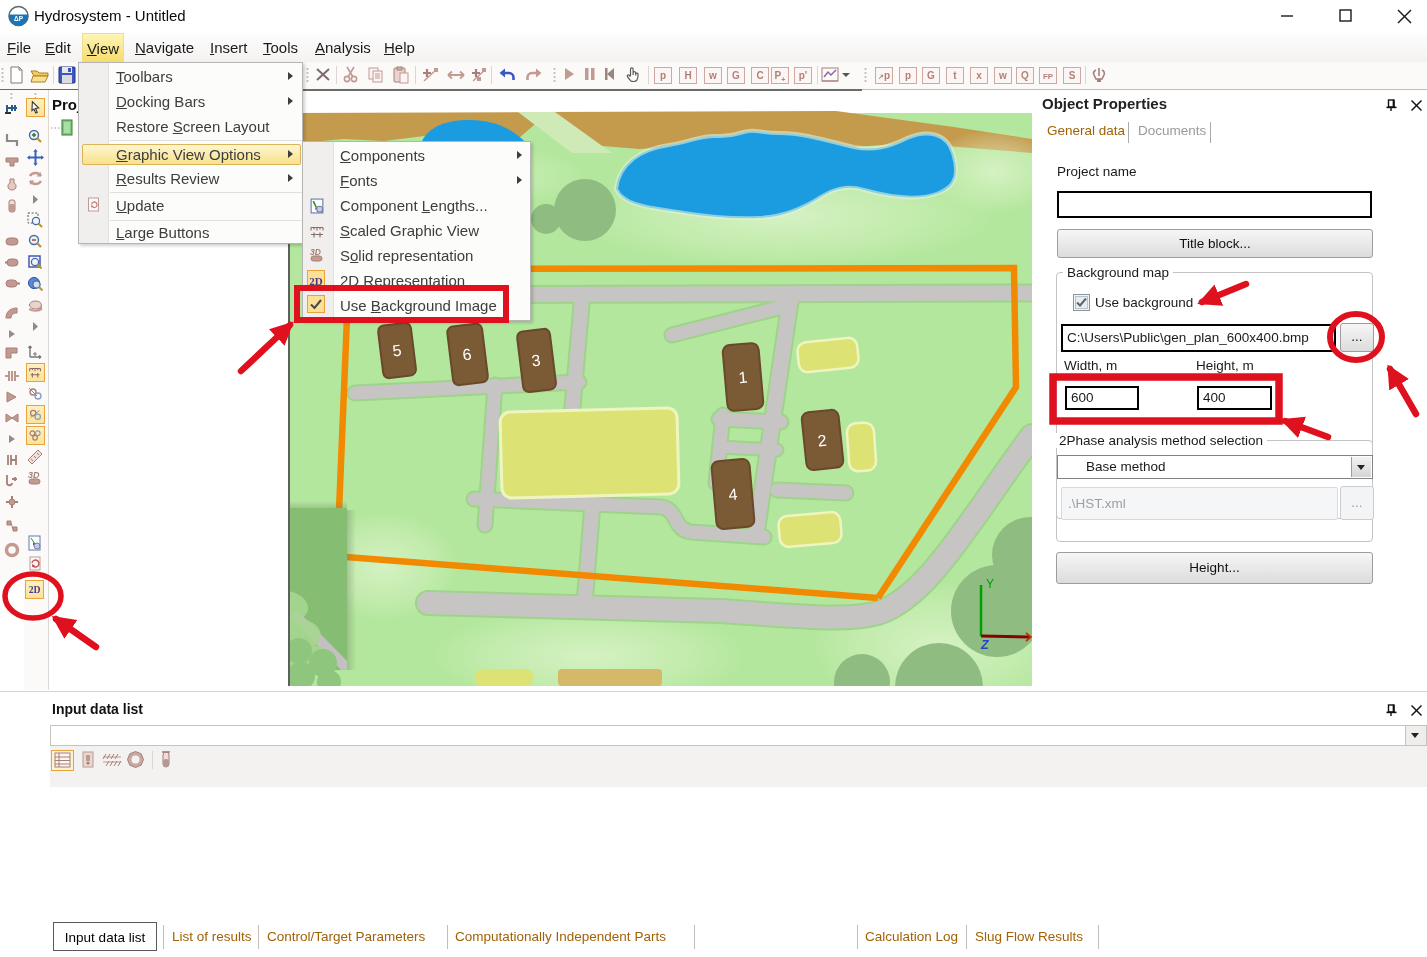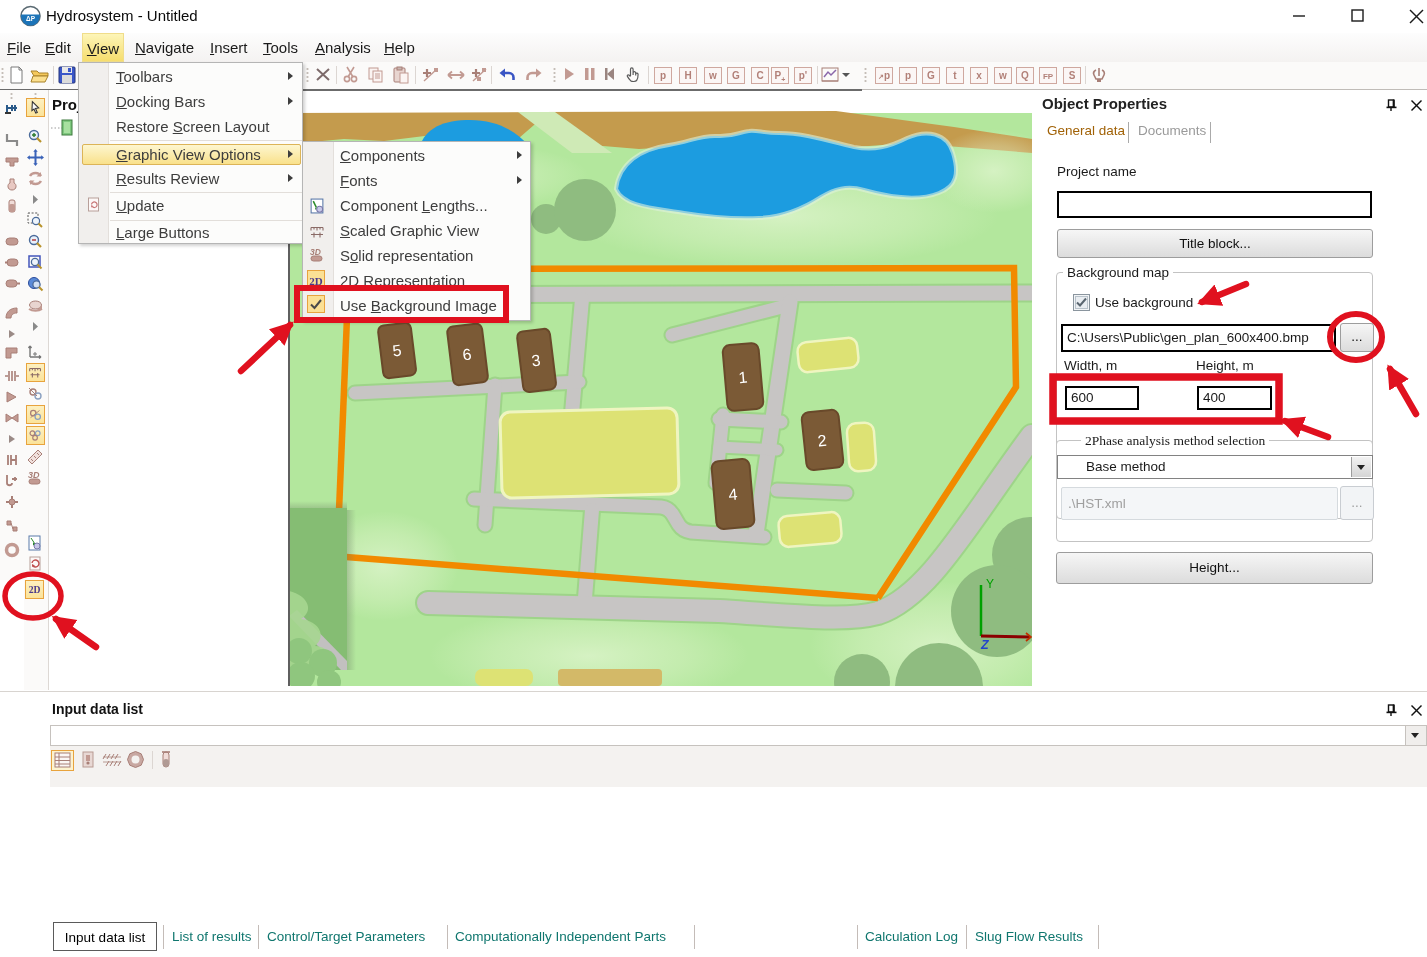--- a/index.html
+++ b/index.html
@@ -1,19 +1,19 @@
 <!DOCTYPE html>
 <html><head>
 <meta charset="utf-8">
 <style>
 html,body{margin:0;padding:0;}
 body{width:1427px;height:957px;position:relative;background:#fff;font-family:"Liberation Sans",sans-serif;overflow:hidden;}
 .abs{position:absolute;}
 
-#titlebar{position:absolute;left:16px;top:0;width:1317px;height:33px;background:#fff;}
+#titlebar{position:absolute;left:4px;top:0;width:1317px;height:33px;background:#fff;}
 #title{position:absolute;left:30px;top:7px;font-size:15px;color:#0a0a0a;}
 
 #menubar{position:absolute;left:0;top:33px;width:1427px;height:29px;background:linear-gradient(#fdfdfd,#f4f2f1);}
 .mitem{position:absolute;top:0;height:29px;line-height:29px;font-size:15px;color:#1a1a1a;text-align:center;}
 #mview{background:linear-gradient(#fdf5b8,#f6dd6d);border:1px solid #f0dd8a;box-sizing:border-box;}
 
 #toolbar{position:absolute;left:0;top:62px;width:1427px;height:28px;background:#fbfaf9;}
 .lbox{position:absolute;top:5px;width:16px;height:15px;border:1px solid #cfa89f;color:#b28078;font-size:10px;font-weight:bold;text-align:center;line-height:15px;background:#fbf6f5;}
 .tsep{position:absolute;top:4px;width:1px;height:18px;background:#dcd6d2;}
 .tgrip{position:absolute;top:5px;width:3px;height:16px;background-image:radial-gradient(circle,#c5beb8 1px,transparent 1.2px);background-size:3px 4px;}
@@ -40,21 +40,21 @@
 .group{position:absolute;border:1px solid #c3c3c3;border-radius:4px;box-sizing:border-box;}
 .glabel{position:absolute;background:#fff;padding:0 4px;font-size:13.5px;color:#1a1a1a;}
 .dis{color:#9f9f9f;}
 
 #bpanel{position:absolute;left:0;top:691px;width:1427px;height:224px;background:#fff;border-top:1px solid #d8d4d0;}
 #btitle{position:absolute;left:52px;top:9px;font-size:14px;font-weight:bold;color:#111;}
 #bcombo{position:absolute;left:50px;top:33px;width:1377px;height:21px;background:#fff;border:1px solid #c6c2be;box-sizing:border-box;}
 #bstrip{position:absolute;left:50px;top:54px;width:1377px;height:41px;background:#f4f2f0;}
 
 #tabbar{position:absolute;left:0;top:915px;width:1427px;height:42px;background:#fff;}
-.btab{position:absolute;top:7px;height:29px;line-height:29px;font-size:13.5px;color:#0f766e;}
+.btab{position:absolute;top:7px;height:29px;line-height:29px;font-size:13.5px;color:#a16207;}
 .btsep{position:absolute;top:10px;width:1px;height:24px;background:#c4bcb8;}
 #btab0{border:1px solid #5a5a5a;color:#000;background:#fff;box-sizing:border-box;}
 
 .menu{position:absolute;background:#fcfcfb;border:1px solid #b5b5b5;box-shadow:2px 2px 3px rgba(0,0,0,0.18);box-sizing:border-box;z-index:10;}
 .gutter{position:absolute;left:0;top:0;bottom:0;width:29px;background:#f1efed;border-right:1px solid #e3dfdb;}
 .menuitem{position:absolute;left:37px;font-size:15px;color:#3d3d3d;white-space:nowrap;z-index:3;}
 .marrow{position:absolute;z-index:3;width:0;height:0;border-left:5px solid #3d3d3d;border-top:4.5px solid transparent;border-bottom:4.5px solid transparent;}
 .msep{position:absolute;height:1px;background:#e2deda;}
 .mhl{position:absolute;background:linear-gradient(#fdf6d0,#f9e18b);border:1px solid #dcb457;border-radius:2px;box-sizing:border-box;z-index:1;}
 .micon{position:absolute;width:16px;height:16px;}
@@ -539,21 +539,21 @@
   </svg>
   <div class="abs" style="left:62px;top:205px;">Use background</div>
   <div class="inbox" style="left:28px;top:234px;width:275px;height:28px;line-height:24px;">C:\Users\Public\gen_plan_600x400.bmp</div>
   <div class="gbtn" style="left:307px;top:233px;width:34px;height:29px;line-height:26px;">...</div>
   <div class="abs" style="left:31px;top:268px;">Width, m</div>
   <div class="abs" style="left:163px;top:268px;">Height, m</div>
   <div class="inbox" style="left:32px;top:296px;width:74px;height:24px;line-height:20px;">600</div>
   <div class="inbox" style="left:164px;top:296px;width:75px;height:24px;line-height:20px;">400</div>
 
   <div class="group" style="left:23px;top:350px;width:317px;height:102px;"></div>
-  <div class="glabel" style="left:48px;top:343px;font-family:Liberation Serif, serif;">2Phase analysis method selection</div>
+  <div class="glabel" style="left:22px;top:343px;">2Phase analysis method selection</div>
   <div class="abs" style="left:24px;top:365px;width:316px;height:24px;background:#fff;border:1px solid #828282;box-sizing:border-box;">
     <span class="abs" style="left:6px;top:3px;margin-left:22px;">Base method</span>
     <div class="abs" style="right:1px;top:1px;width:20px;height:20px;background:linear-gradient(#f2f2f2,#d5d5d5);border-left:1px solid #9d9d9d;box-sizing:border-box;">
       <div class="abs" style="left:5px;top:8px;width:0;height:0;border-top:5px solid #222;border-left:4.5px solid transparent;border-right:4.5px solid transparent;"></div>
     </div>
   </div>
   <div class="abs dis" style="left:28px;top:397px;width:277px;height:33px;background:#f4f6f8;border:1px solid #d5dade;border-radius:2px;box-sizing:border-box;line-height:31px;padding-left:6px;">.\HST.xml</div>
   <div class="abs dis" style="left:307px;top:396px;width:34px;height:34px;background:#f2f4f6;border:1px solid #c9cdd2;border-radius:3px;box-sizing:border-box;text-align:center;line-height:32px;">...</div>
 
   <div class="gbtn" style="left:23px;top:462px;width:317px;height:32px;line-height:30px;">Height...</div>

